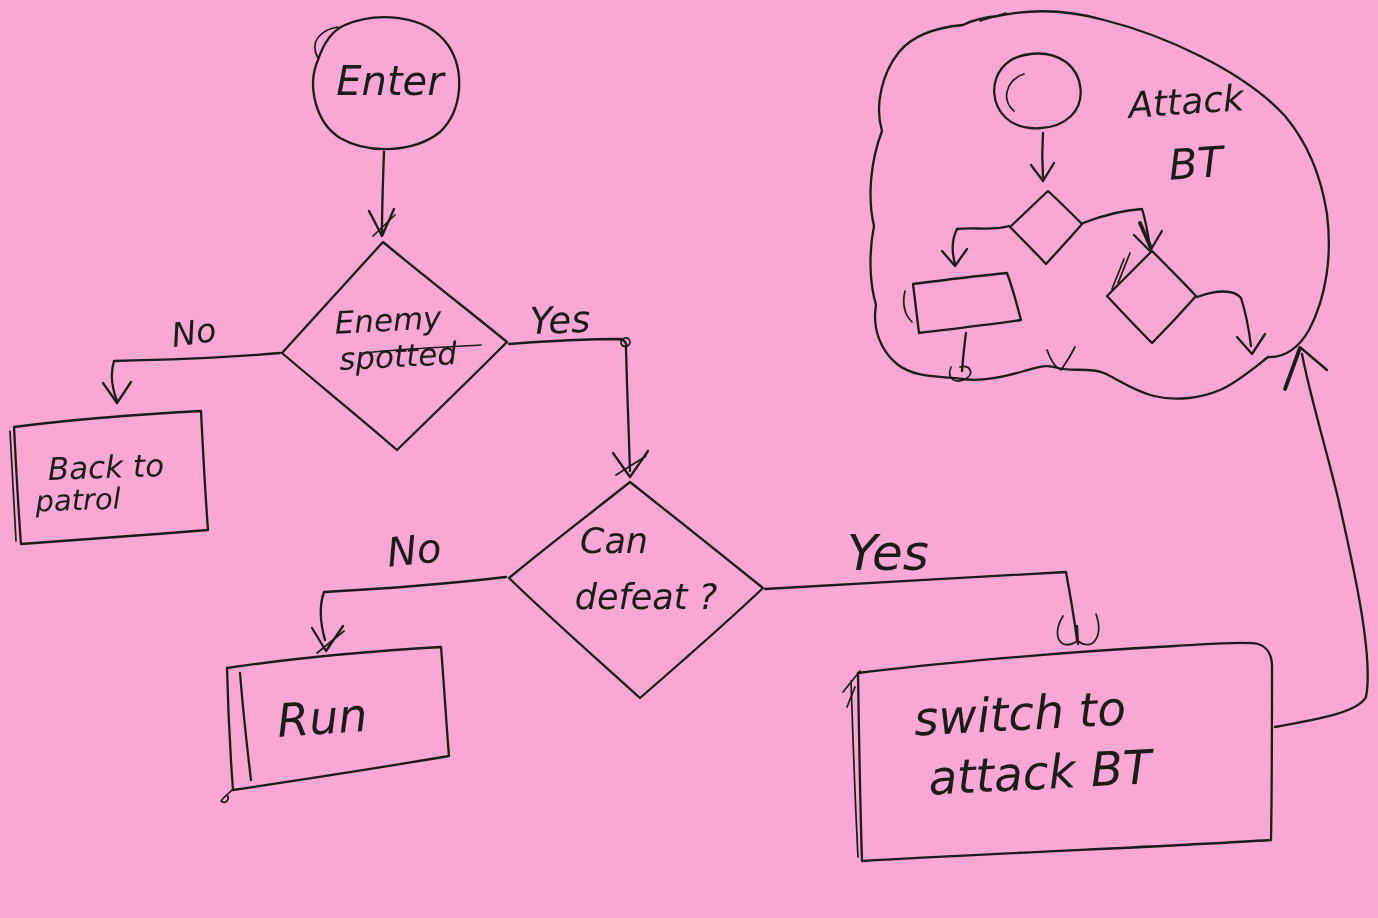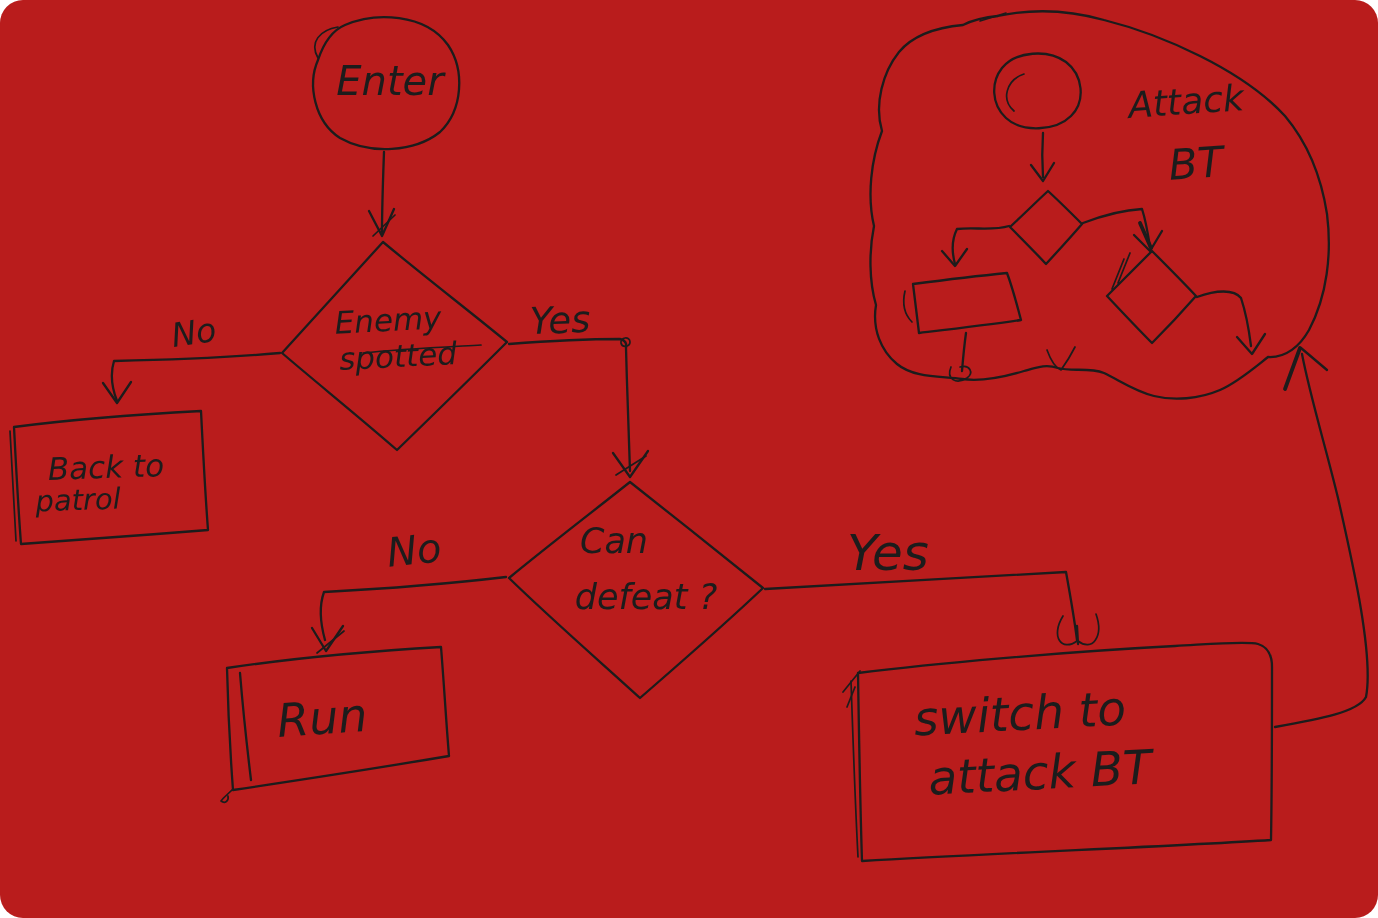--- a/index.html
+++ b/index.html
@@ -4,23 +4,22 @@
 <style>
   html, body {
     margin: 0;
     padding: 0;
     background: #ffffff;
   }
   .stage {
     position: relative;
     width: 1378px;
     height: 918px;
-    background: #b91c1c;
+    background: #f9a8d4;
     overflow: hidden;
-    border-radius: 23px;
   }
   svg { display: block; }
   path {
     fill: none;
     stroke: #1c1c1c;
     stroke-width: 2.3;
     stroke-linecap: round;
     stroke-linejoin: round;
   }
   path.thick { stroke-width: 3.8; }

